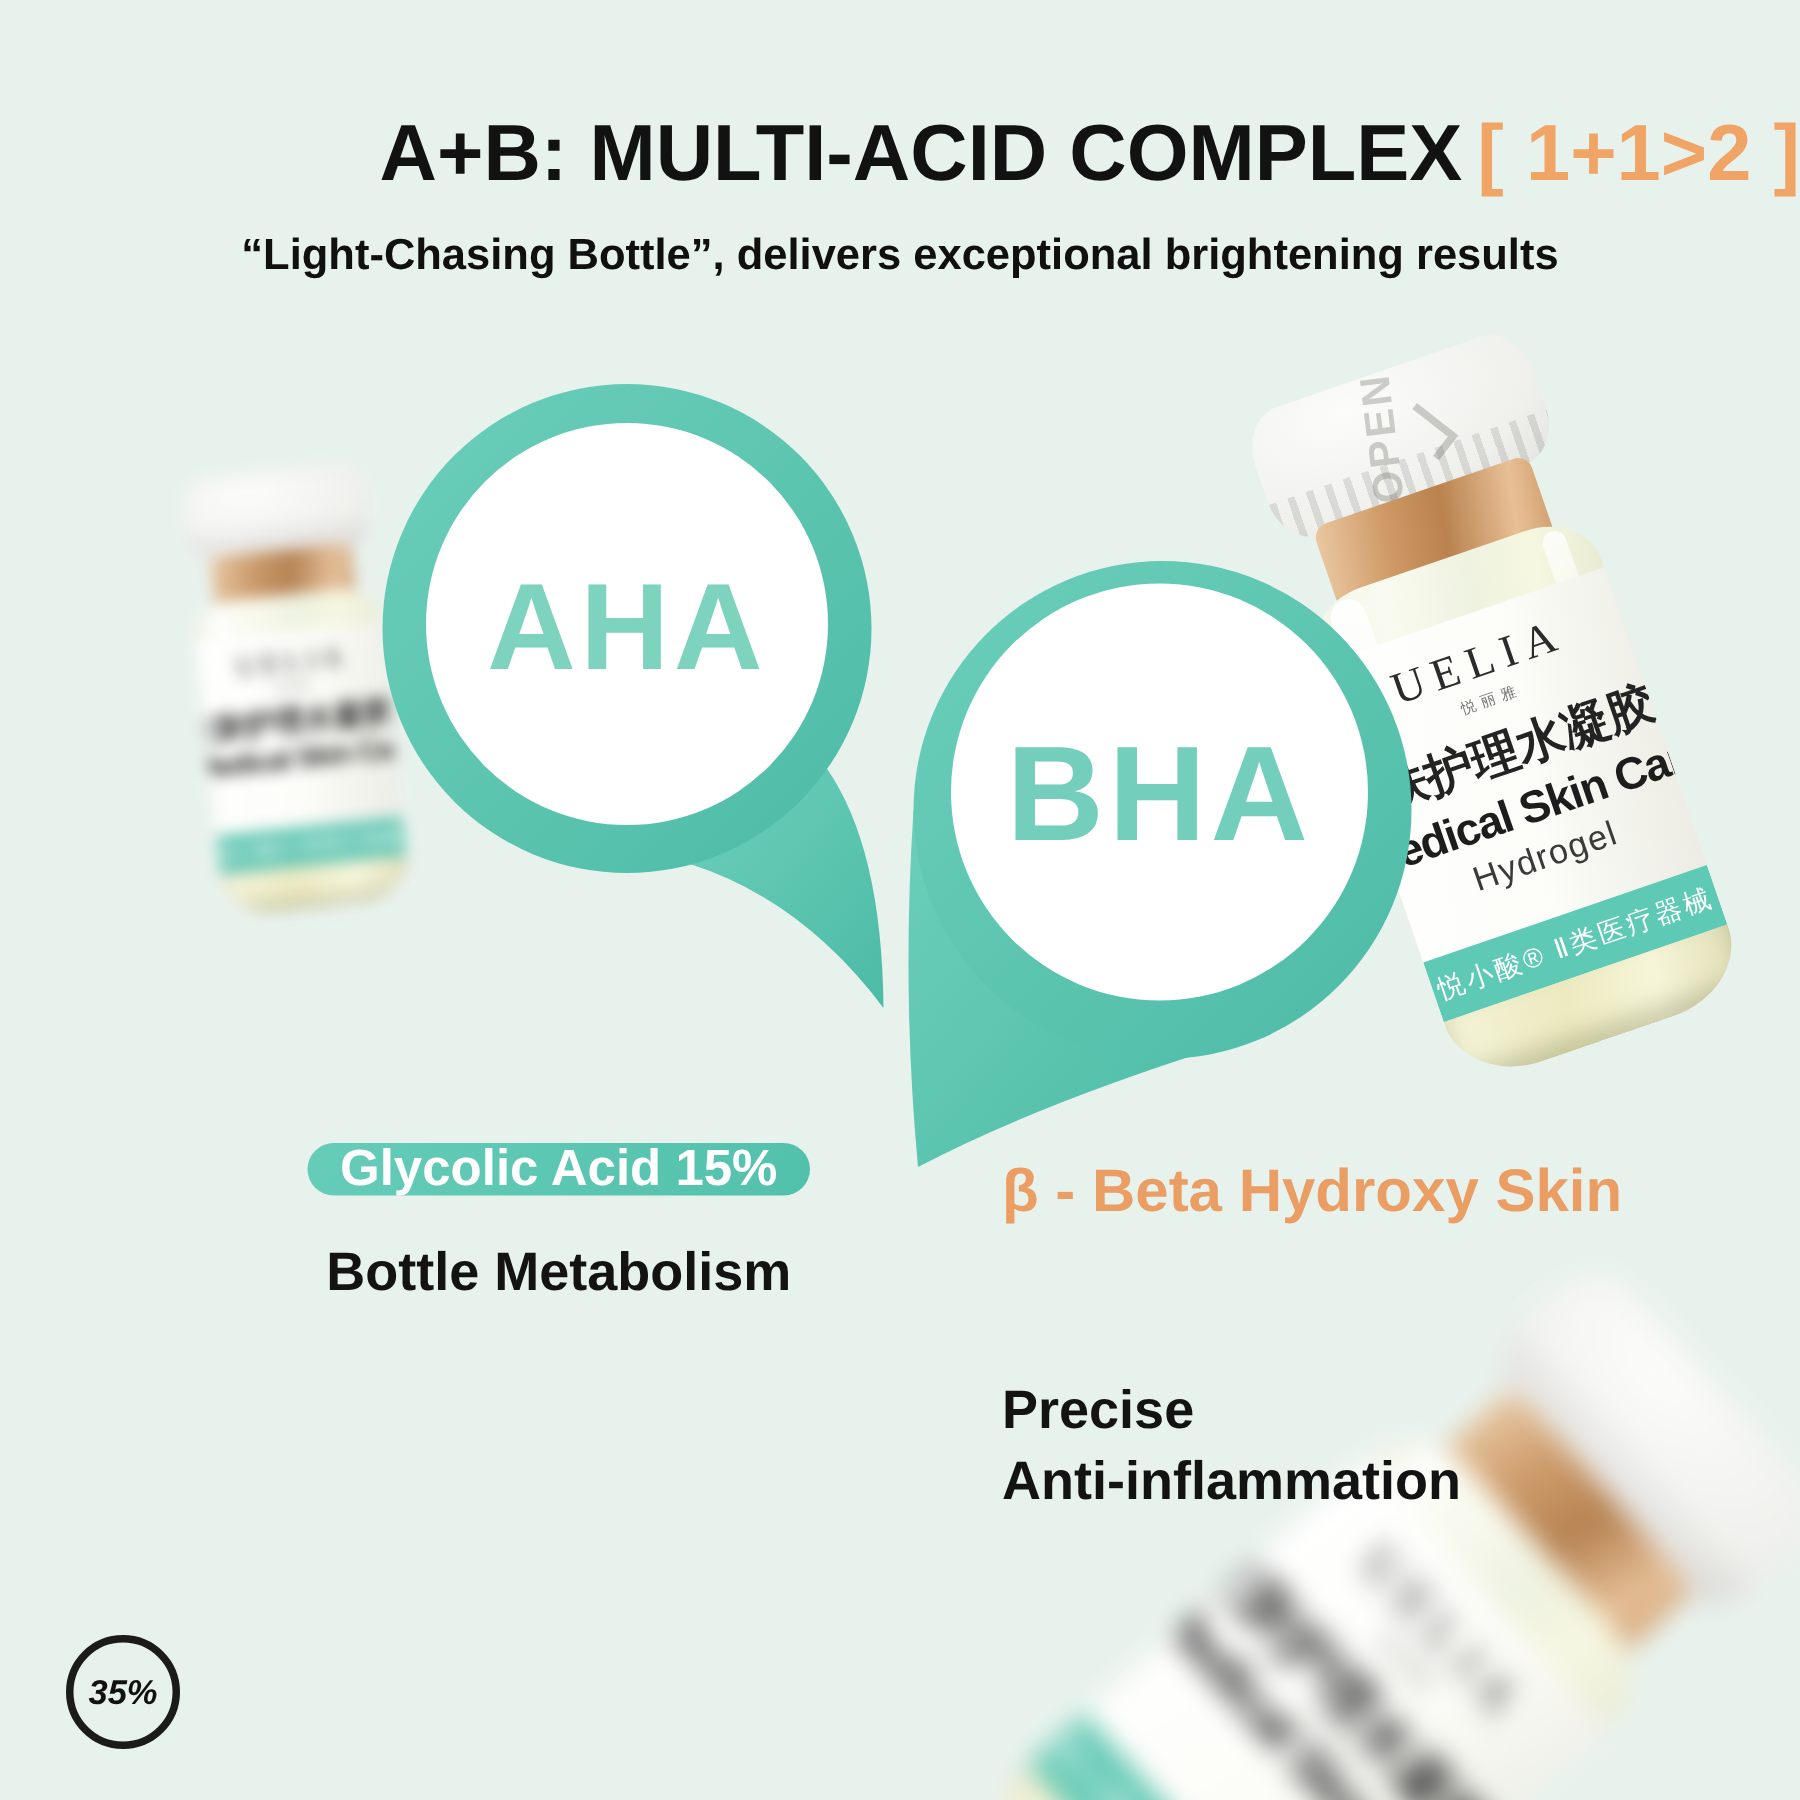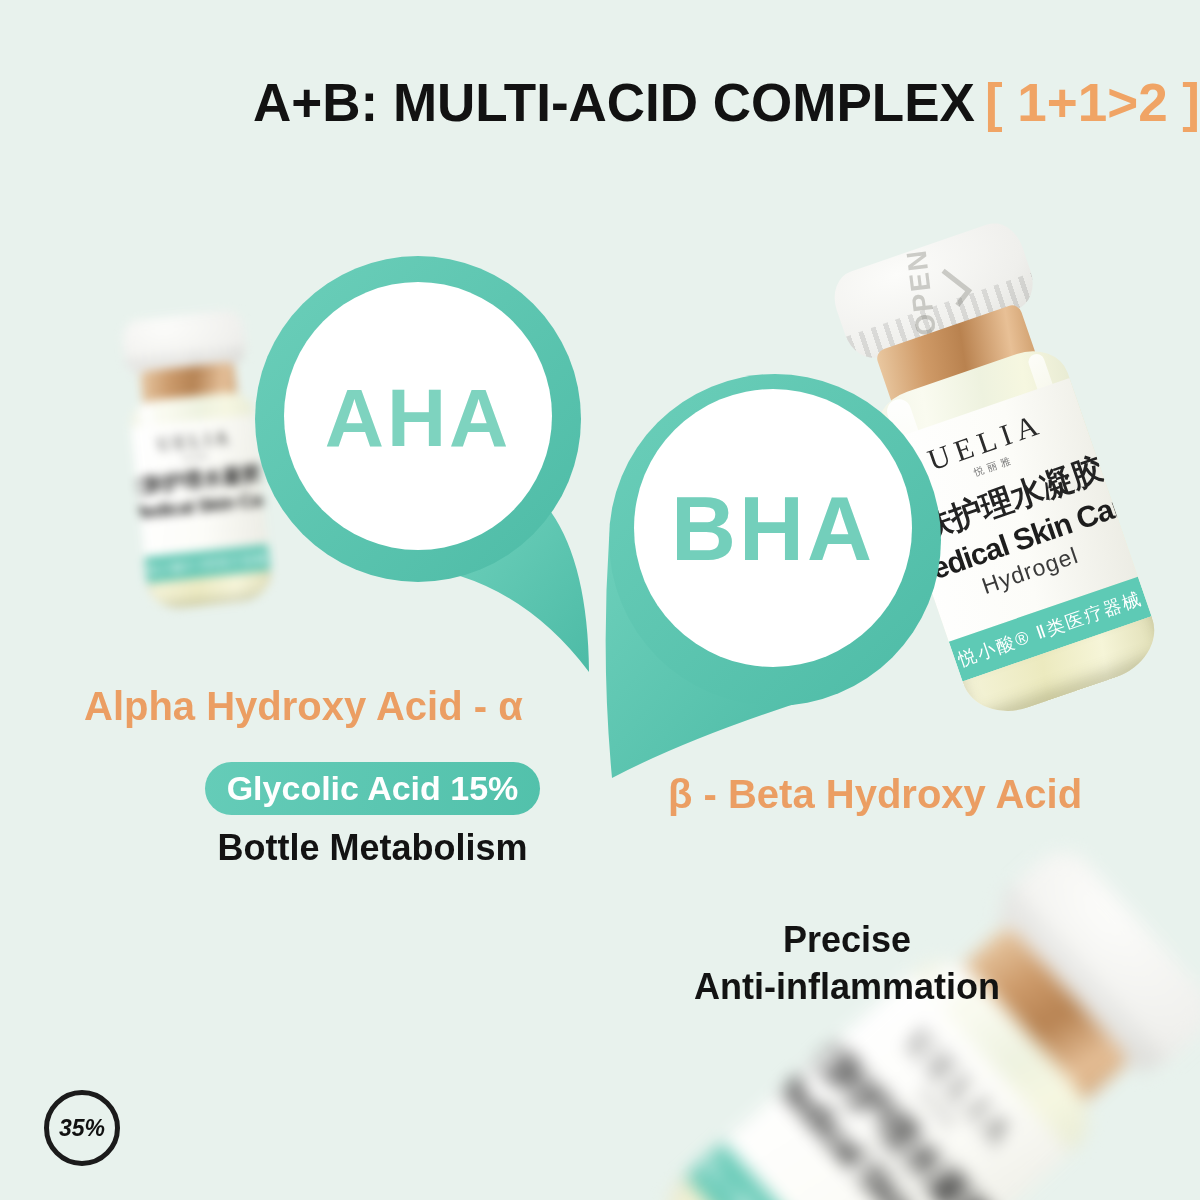--- a/index.html
+++ b/index.html
@@ -51,30 +51,30 @@
   .bubble-text{font-family:"Liberation Sans",sans-serif;font-weight:bold;letter-spacing:3px;}
   
   .title{position:absolute;left:0;top:72px;width:100%;text-align:right;z-index:4;
     font-size:53px;font-weight:bold;color:#121212;letter-spacing:0;white-space:nowrap;}
   .title .hl{color:#f0a465;margin-left:10px;}
   .subtitle{position:absolute;left:0;top:154px;width:100%;text-align:center;z-index:4;
     font-size:29px;font-weight:bold;color:#101010;}
   .acid-heading{position:absolute;z-index:4;font-size:40px;font-weight:bold;color:#eb9e63;white-space:nowrap;}
   .h-alpha{left:84px;top:684px;}
   .h-beta{left:668px;top:772px;}
-  .pill{position:absolute;z-index:4;height:53px;border-radius:999px;color:#ffffff;
+  .pill{position:absolute;z-index:4;height:35px;border-radius:999px;color:#ffffff;
     background:linear-gradient(100deg,#65ccb8,#52c1ab);
     display:flex;align-items:center;justify-content:center;font-size:34px;font-weight:bold;white-space:nowrap;}
   .pill-glycolic{left:205px;top:762px;width:335px;}
   .pill-mandelic{left:180px;top:893px;width:352px;}
   .pill-salicylic{left:648px;top:852px;width:325px;}
   .benefit{position:absolute;z-index:4;font-size:36px;font-weight:bold;color:#131313;white-space:pre-line;line-height:47px;}
   .b1{left:185px;top:824px;width:375px;text-align:center;}
   .b2{left:140px;top:950px;width:372px;text-align:right;letter-spacing:-0.5px;}
-  .b3{left:694px;top:916px;text-align:center;}
+  .b3{left:668px;top:916px;text-align:left;}
   .badge{position:absolute;left:44px;top:1090px;width:76px;height:76px;border:5px solid #1b1b1b;border-radius:50%;
     box-sizing:border-box;display:flex;align-items:center;justify-content:center;z-index:4;
     font-size:23px;font-weight:bold;color:#111;font-style:italic;}
 </style>
 </head>
 <body>
 
 <div class="canvas">
 
   <div class="bottle bottle-blur-left">
@@ -154,24 +154,24 @@
       <path d="M 609 540 Q 601 660 612 778 Q 690 737 813 698 L 609 540 Z" fill="url(#tg)"></path>
       <circle cx="775" cy="540" r="166" fill="url(#tg)"></circle>
       <circle cx="773" cy="528" r="139" fill="#ffffff"></circle>
       <text class="bubble-text" x="773" y="560" text-anchor="middle" font-size="90" fill="#73cfbb">BHA</text>
     </g>
   </svg>
 
   <div class="title">
     <span>A+B: MULTI-ACID COMPLEX</span><span class="hl">[ 1+1&gt;2 ]</span>
   </div>
+  <div class="subtitle">“Light-Chasing Bottle”, delivers exceptional brightening results</div>
 
-  <div class="acid-heading h-alpha">Alpha Hydroxy Acid - α</div>
   <div class="pill pill-glycolic">Glycolic Acid 15%</div>
   <div class="benefit b1">Bottle Metabolism</div>
 
-  <div class="acid-heading h-beta">β - Beta Hydroxy Acid</div>
+  <div class="acid-heading h-beta">β - Beta Hydroxy Skin</div>
   <div class="benefit b3">Precise
 Anti-inflammation</div>
 
   <div class="badge">35%</div>
 
 </div>
 
 </body></html>

